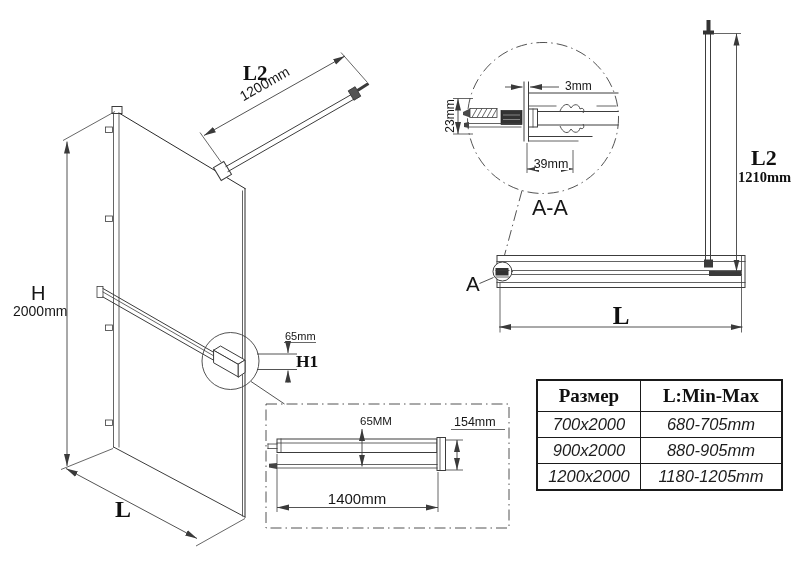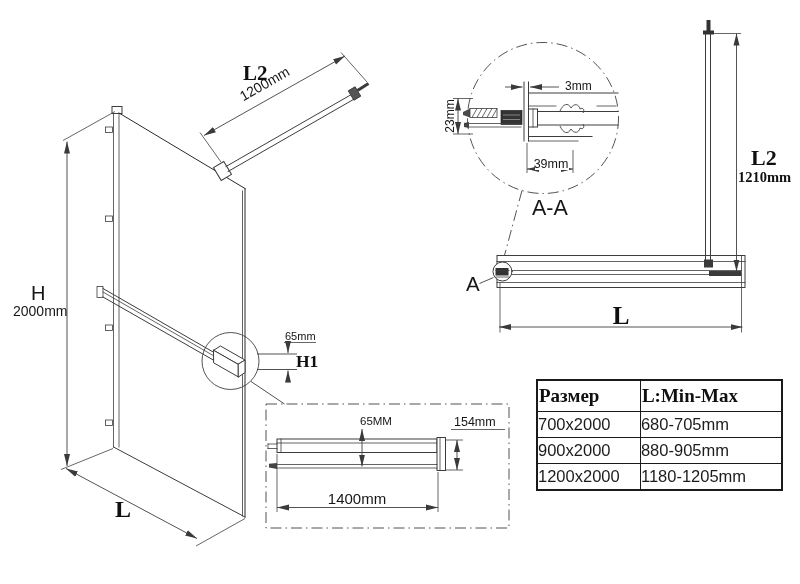--- a/index.html
+++ b/index.html
@@ -12,25 +12,25 @@
   .dm{stroke:#404040;stroke-width:0.9;fill:none;}
   .th{stroke-width:0.8;}
   .wf{fill:#ffffff;}
   .dd{stroke-dasharray:11 4 1.5 4;}
   
   .ts{font-family:"Liberation Sans","DejaVu Sans",sans-serif;fill:#161616;}
   .tb{font-family:"Liberation Serif","DejaVu Serif",serif;font-weight:bold;fill:#101010;}
   
   .size-table{position:absolute;left:536px;top:379px;width:247px;}
   .size-table table{width:100%;border-collapse:collapse;table-layout:fixed;border:2px solid #1a1a1a;}
-  .size-table th{width:42%;border:1.5px solid #1a1a1a;height:28px;text-align:left;
+  .size-table th{width:42%;border:1.5px solid #1a1a1a;height:28px;text-align:center;
      font-family:"Liberation Serif","DejaVu Serif",serif;font-weight:bold;font-size:19px;color:#101010;margin-top:19px;}
   .size-table th + th{width:58%;border-radius:12px;}
-  .size-table td{border:1.5px solid #1a1a1a;height:25px;text-align:left;
-     font-family:"Liberation Sans","DejaVu Sans",sans-serif;font-size:16.5px;color:#1c1c1c;padding:0;}
+  .size-table td{border:1.5px solid #1a1a1a;height:25px;text-align:center;
+     font-family:"Liberation Sans","DejaVu Sans",sans-serif;font-size:16.5px;color:#1c1c1c;padding:0;font-style:italic;}
 </style>
 </head>
 <body>
 
 <svg width="800" height="584" viewBox="0 0 800 584">
   <defs>
     <marker id="ah" viewBox="0 0 12 8" refX="12" refY="4" markerWidth="12" markerHeight="8" markerUnits="userSpaceOnUse" orient="auto-start-reverse">
       <path d="M0,1 L12,4 L0,7 Z" fill="#3a3a3a"></path>
     </marker>
   </defs>

